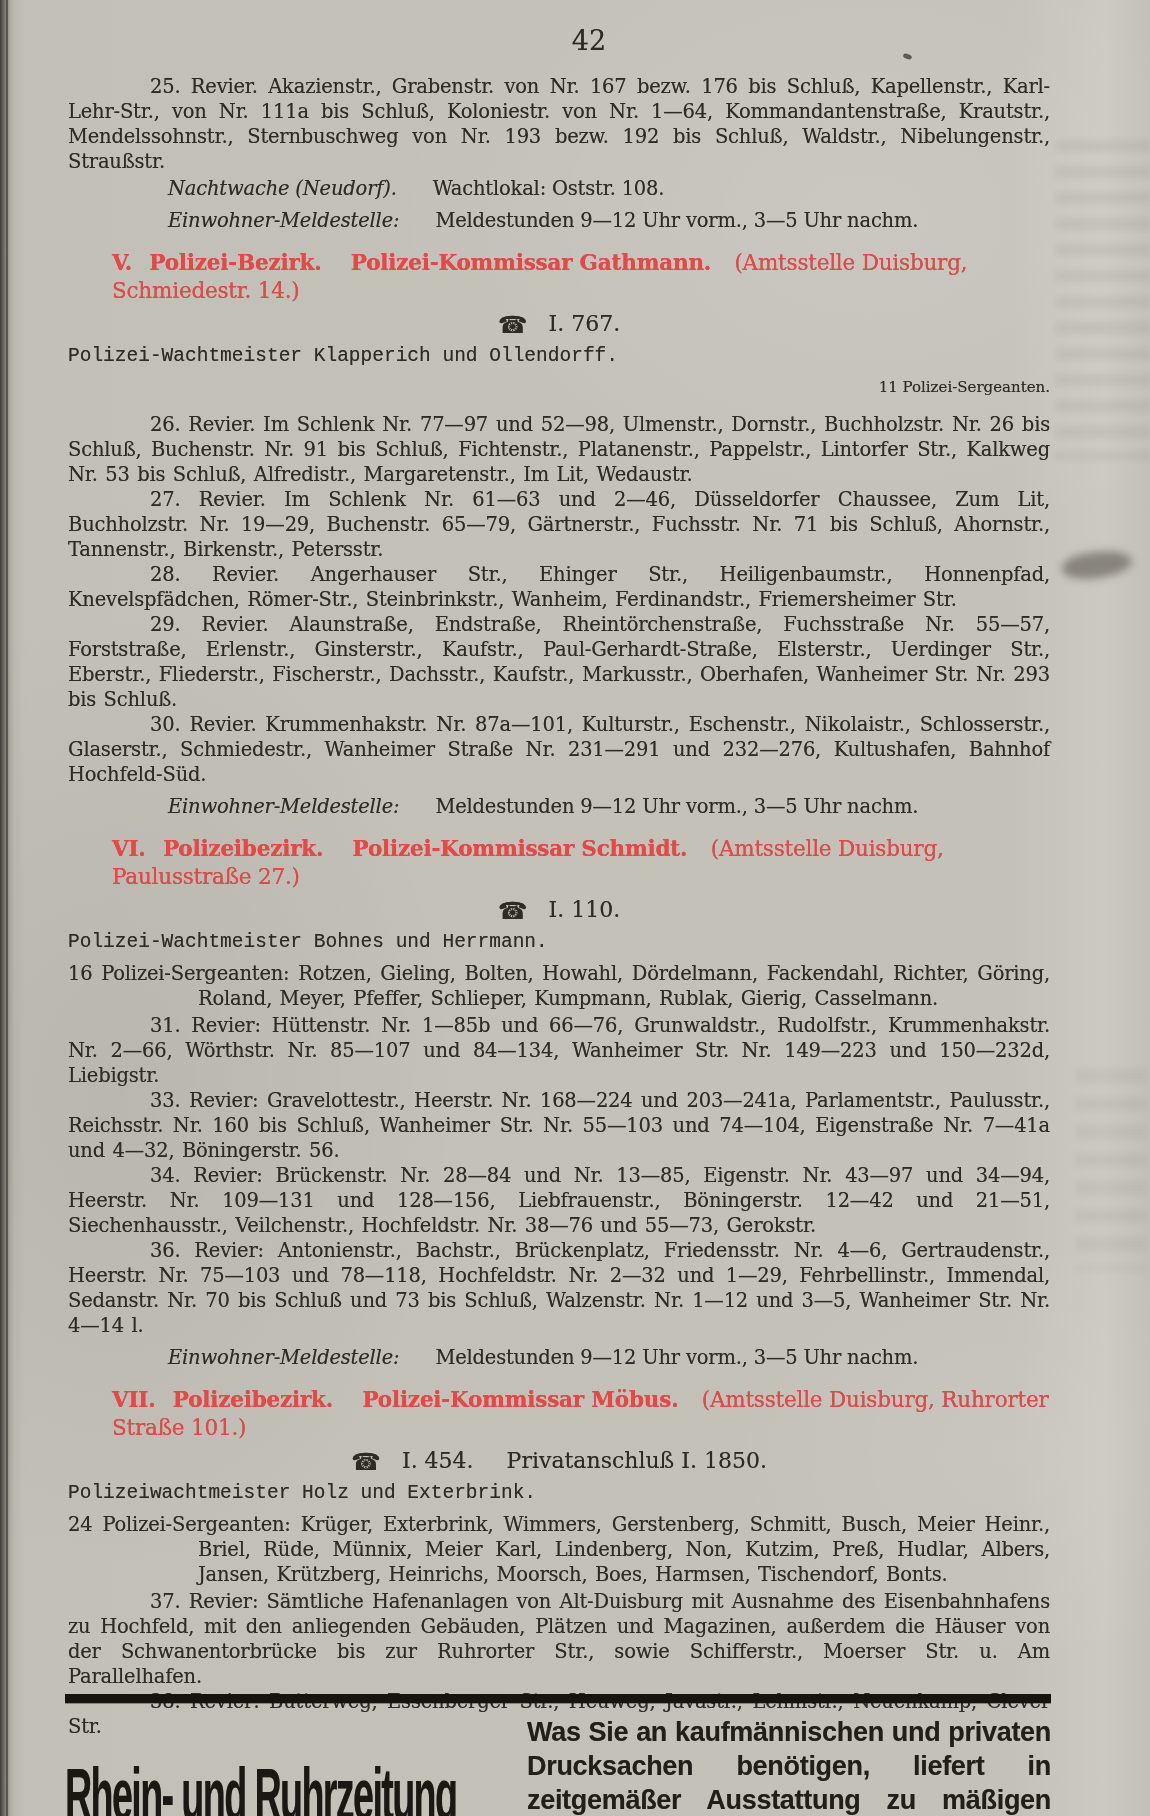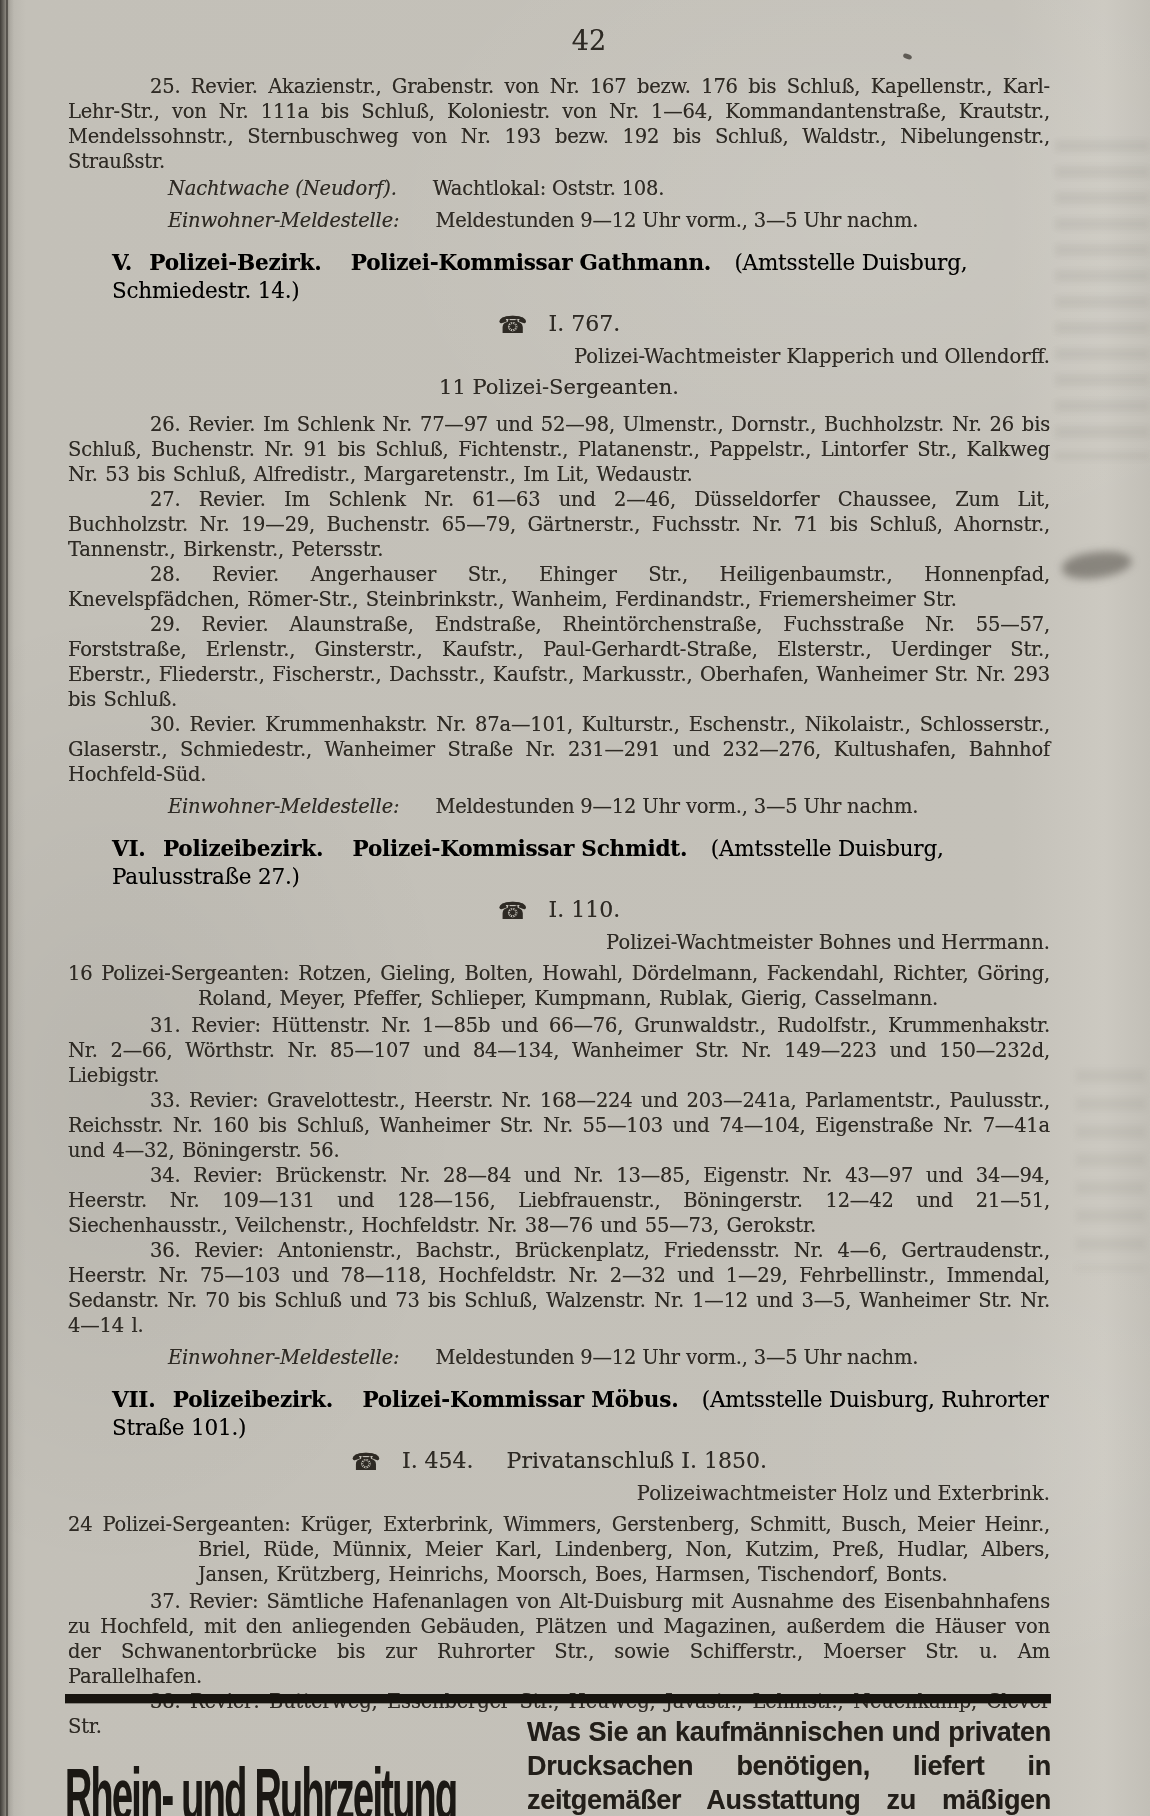--- a/index.html
+++ b/index.html
@@ -38,39 +38,39 @@
     word-spacing:1.5px; letter-spacing:-0.2px;
   }
   .nacht, .melde {
     font-size:19.5px; line-height:25px; margin:2px 0 0 0;
     padding-left:100px; letter-spacing:-0.2px;
   }
   .melde { margin-top:7px; margin-bottom:9px; }
   .lbl { margin-right:30px;font-style:italic; }
   .hdr {
     font-size:21.5px; line-height:28px; margin:16px 0 4px 44px;
-    font-weight:bold; color:#000000; letter-spacing:-0.2px;
+    font-weight:bold; color:#ef4444; letter-spacing:-0.2px;
   }
   .hdr-amt { font-weight:normal; margin-left:16px; }
   .hdr-roman { margin-right:10px; }
   .hdr-komm { margin-left:22px; }
   .phone {
     text-align:center; font-size:22px; line-height:30px; margin:0 0 4px 0;
     text-indent:0;
   }
   .tel-icon {
     font-family:"DejaVu Sans", sans-serif; font-size:24px;
     margin-right:14px; vertical-align:-2px;
   }
   .phone-extra { margin-left:26px; }
   .wacht {
-    text-align:right; font-size:19.5px; line-height:25px; margin:0 0 6px 0; text-indent:0;
+    text-align:left; font-size:19.5px; line-height:25px; margin:0 0 6px 0; text-indent:0;font-family:Liberation Mono, monospace;
   }
   .sergcount {
-    text-align:center; font-size:21px; line-height:25px; margin:0 0 12px 0; text-indent:0;
+    text-align:right; font-size:15px; line-height:25px; margin:0 0 12px 0; text-indent:0;
   }
   .hang {
     font-size:19.5px; line-height:25px; margin:0 0 2px 0;
     padding-left:130px; text-indent:-130px; text-align:justify;
     word-spacing:1.5px; letter-spacing:-0.2px;
   }
   
   .bottom { position:absolute; left:65px; top:1694px; width:986px; }
   .rule { height:9px; background:#17140f; margin:0 0 12px 0;
           box-shadow:0 1px 0 rgba(23,20,15,0.35); }

